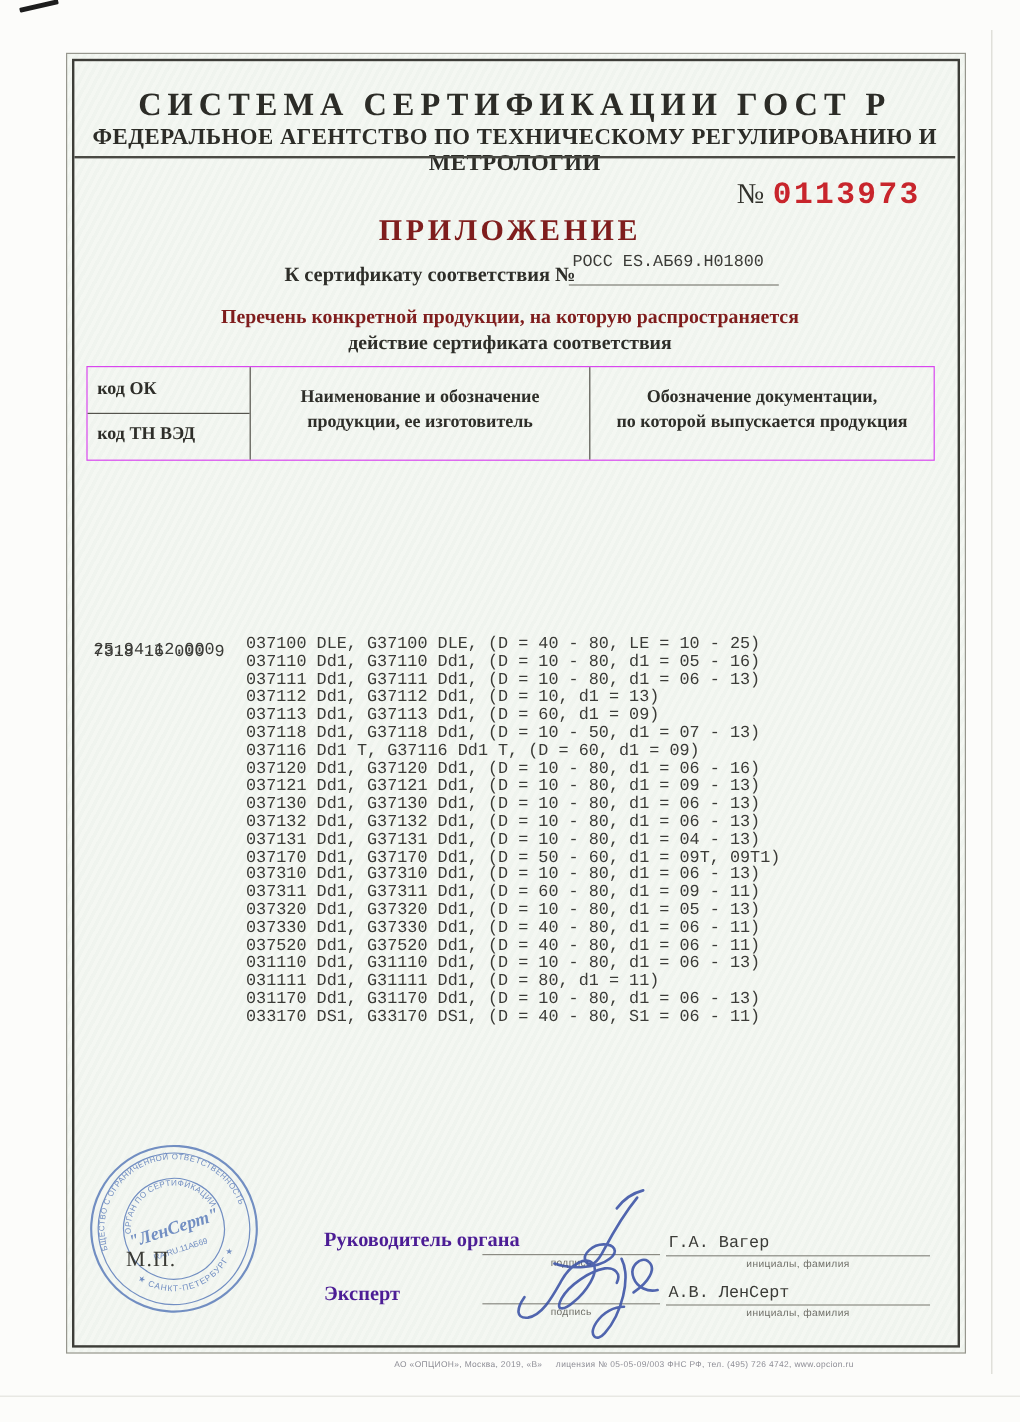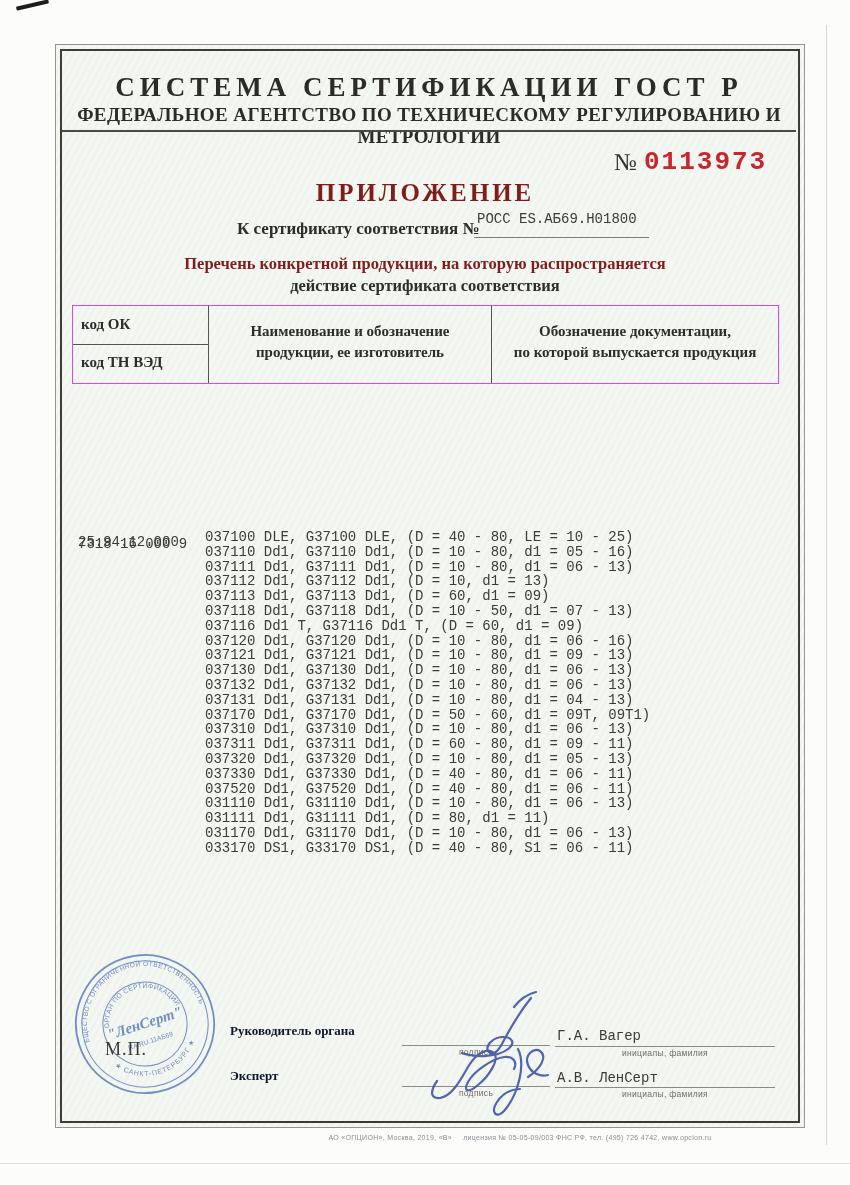--- a/index.html
+++ b/index.html
@@ -67,21 +67,21 @@
   .th-doc2{left:419px;top:38px;width:286px;}
 
   .manufacturer{left:205px;top:416px;font-size:14px;line-height:20px;}
 
   .ok-code{left:78px;top:534px;font-size:14px;}
   .tnved-code{left:78px;top:536px;font-size:14px;}
   .product-list{left:205px;top:506px;font-size:14px;line-height:14.8px;margin-top:24px;}
   .prod-line{white-space:pre;}
 
   
-  .sig-label{font-size:13px;font-weight:bold;color:#0f172a;}
+  .sig-label{font-size:17px;font-weight:bold;color:#4c1d95;margin-left:40px;}
   .lbl-head{left:230px;top:1023px;}
   .lbl-expert{left:230px;top:1068px;}
   .sig-line{height:1px;background:#8b8b83;}
   .line-s1{left:402px;top:1045px;width:148px;}
   .line-s2{left:402px;top:1086px;width:148px;}
   .line-n1{left:555px;top:1046px;width:220px;}
   .line-n2{left:555px;top:1087px;width:220px;}
   .cap{font-size:8.5px;color:#6f6f68;text-align:center;letter-spacing:0.3px;}
   .cap-s1{left:402px;top:1047px;width:148px;}
   .cap-s2{left:402px;top:1088px;width:148px;}

